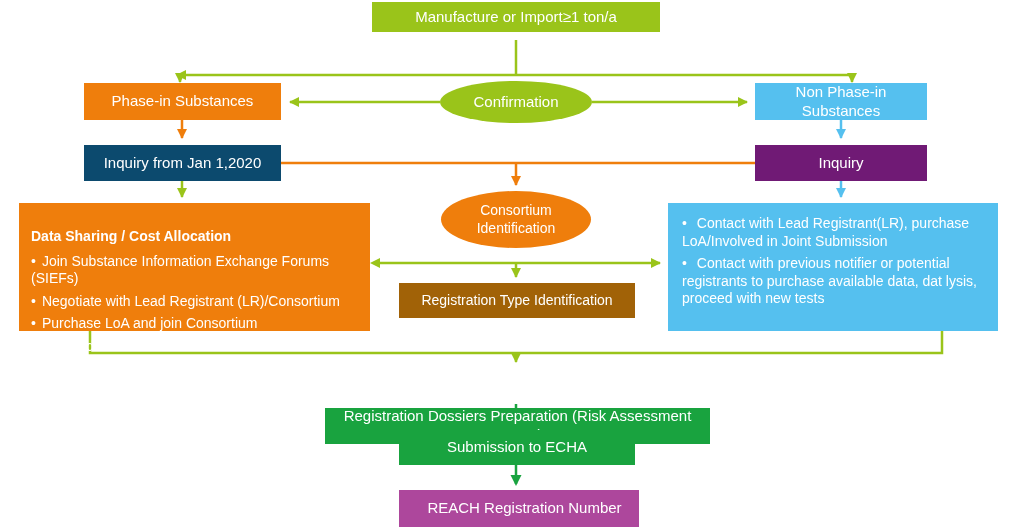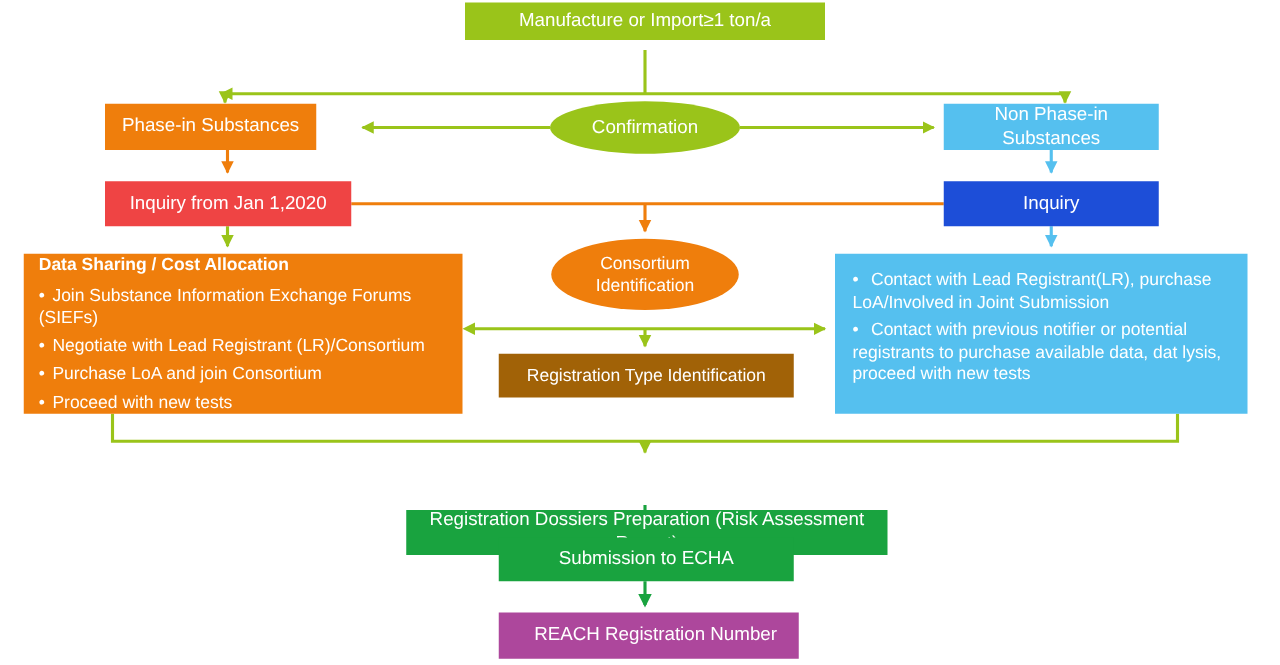--- a/index.html
+++ b/index.html
@@ -36,47 +36,47 @@
   }
   .ellipse {
     border-radius: 50%;
   }
   
   #n-manufacture {
     left: 372px; top: 2px; width: 288px; height: 30px;
     background: #9ac41a; font-size: 15px;
   }
   #n-phasein {
-    left: 84px; top: 83px; width: 169px; height: 37px;
+    left: 84px; top: 83px; width: 197px; height: 37px;
     background: #ef7e0c; font-size: 15px;
   }
   #n-confirmation {
     left: 440px; top: 81px; width: 152px; height: 42px;
     background: #9ac41a; font-size: 15px;
   }
   #n-nonphasein {
     left: 755px; top: 83px; width: 172px; height: 37px;
     background: #55c0ef; font-size: 15px;
   }
   #n-inquiry-jan {
     left: 84px; top: 145px; width: 197px; height: 36px;
-    background: #ef4444; font-size: 15px;
+    background: #0c4a6e; font-size: 15px;
   }
   #n-inquiry {
     left: 755px; top: 145px; width: 172px; height: 36px;
-    background: #1d4ed8; font-size: 15px;
+    background: #701a75; font-size: 15px;
   }
   #n-substance-id {
     left: 441px; top: 191px; width: 150px; height: 57px;
     background: #ef7e0c; font-size: 14px;
   }
   #n-datasharing {
     left: 19px; top: 203px; width: 351px; height: 128px;
     background: #ef7e0c; font-size: 14px;
-    padding: 0 12px 0 12px;
+    padding: 25px 12px 0 12px;
   }
   #n-contact {
     left: 668px; top: 203px; width: 330px; height: 128px;
     background: #55c0ef; font-size: 14px;
     padding: 12px 14px 0 14px;
   }
   #n-regtype {
     left: 399px; top: 283px; width: 236px; height: 35px;
     background: #a16207; font-size: 14px;
   }

